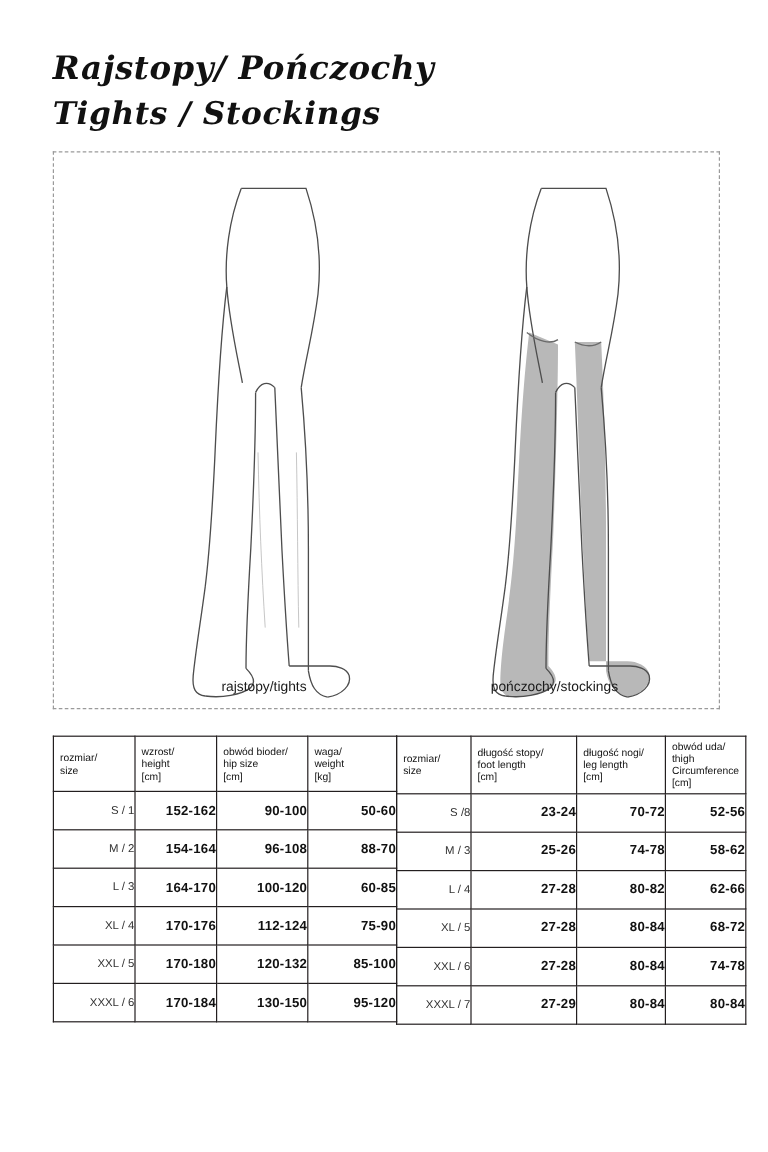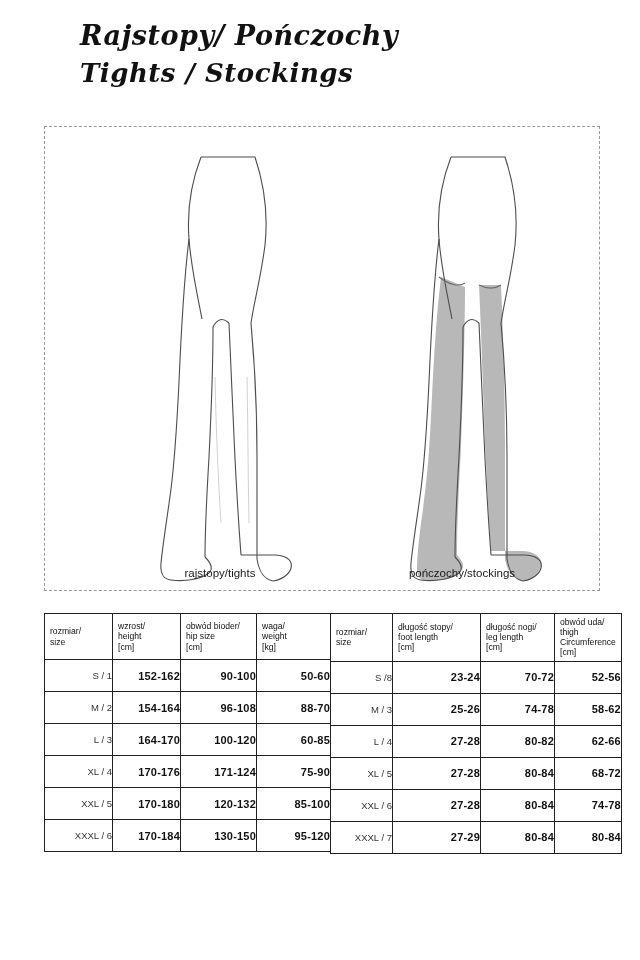--- a/index.html
+++ b/index.html
@@ -18,23 +18,22 @@
   }
 
   
   .header {
     position: absolute;
     left: 0; top: 0;
     width: 640px; height: 122px;
   }
   .title-block {
     position: absolute;
-    left: 44px; top: 16px;
+    left: 44px; top: 38px;
     width: 420px;
-    margin-left: 36px;
   }
   .title-line {
     font-family: "DejaVu Serif", serif;
     font-style: italic;
     font-weight: 700;
     font-size: 27px;
     letter-spacing: 0.5px;
     line-height: 1.45;
     color: #111;
     white-space: nowrap;
@@ -246,21 +245,21 @@
       </tr>
       <tr>
         <td class="sizecell">L / 3</td>
         <td class="valcell">164-170</td>
         <td class="valcell">100-120</td>
         <td class="valcell">60-85</td>
       </tr>
       <tr>
         <td class="sizecell">XL / 4</td>
         <td class="valcell">170-176</td>
-        <td class="valcell">171-124</td>
+        <td class="valcell">112-124</td>
         <td class="valcell">75-90</td>
       </tr>
       <tr>
         <td class="sizecell">XXL / 5</td>
         <td class="valcell">170-180</td>
         <td class="valcell">120-132</td>
         <td class="valcell">85-100</td>
       </tr>
       <tr>
         <td class="sizecell">XXXL / 6</td>

